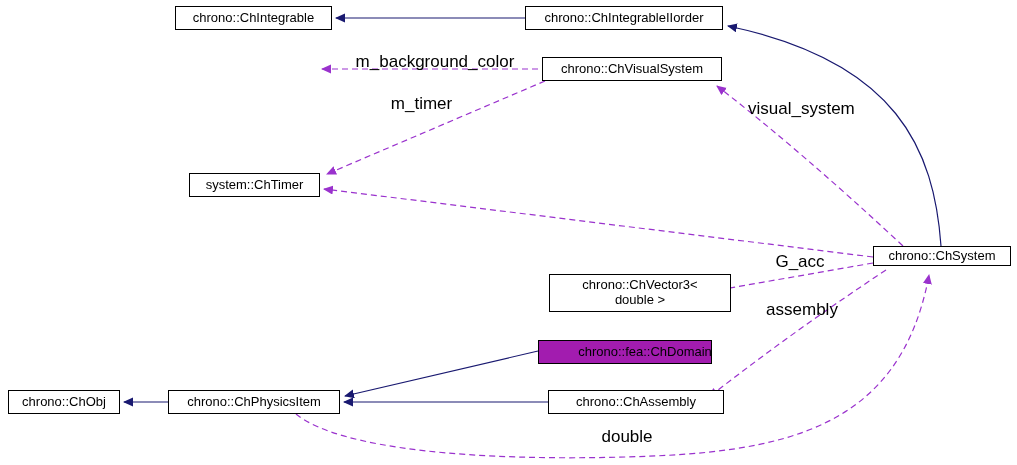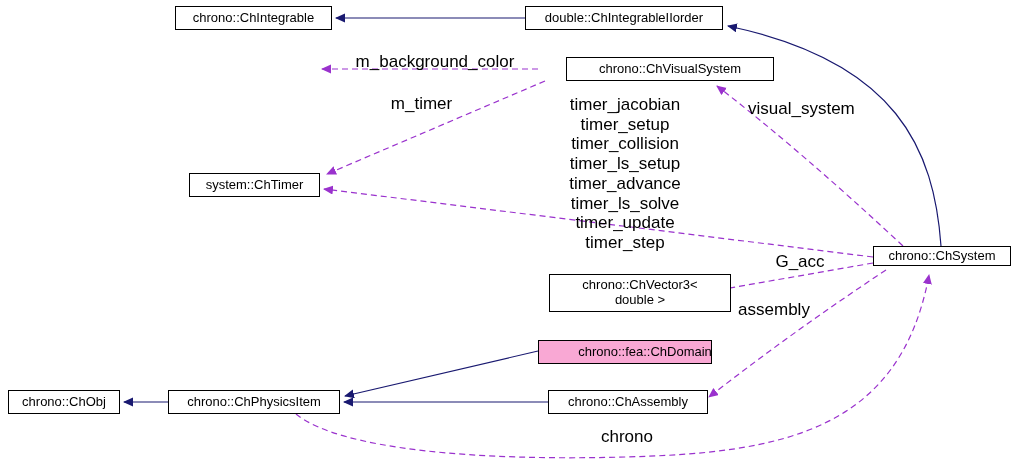--- a/index.html
+++ b/index.html
@@ -2,21 +2,21 @@
 <html><head>
 <meta charset="utf-8">
 <style>
   html,body{margin:0;padding:0;background:#ffffff;}
   .diagram{position:relative;width:1017px;height:465px;background:#ffffff;
            font-family:"Liberation Sans",sans-serif;overflow:hidden;border-radius:27px;}
   .edges{position:absolute;left:0;top:0;width:1017px;height:465px;}
   .node{position:absolute;box-sizing:border-box;border:1px solid #000000;background:#ffffff;
         display:flex;align-items:center;justify-content:center;text-align:center;
         font-size:13px;color:#000000;white-space:pre-line;line-height:1.15;cursor:pointer;}
-  .node.focus{background:#f9a8d4;cursor:default;padding-left:40px;}
+  .node.focus{background:#a21caf;cursor:default;padding-left:40px;}
   .edge-label{position:absolute;font-size:17px;color:#000000;text-align:center;
               white-space:pre-line;line-height:1.16;}
   .inh{fill:none;stroke:#191970;stroke-width:1.2;}
   .use{fill:none;stroke:#9a32cd;stroke-width:1.2;stroke-dasharray:6 4;}
 </style>
 </head>
 <body>
 
 <div class="diagram">
 
@@ -40,54 +40,46 @@
     <path class="use" d="M903,246 Q800,150 717,86" marker-end="url(#arrow-orchid)"></path>
     <path class="use" d="M545,81 L327,174" marker-end="url(#arrow-orchid)"></path>
     <path class="use" d="M873,257 L324,189" marker-end="url(#arrow-orchid)"></path>
     <path class="use" d="M873,263 L707,292" marker-end="url(#arrow-orchid)"></path>
     <path class="use" d="M886,270 Q795,330 709,397" marker-end="url(#arrow-orchid)"></path>
     <path class="use" d="M296,414 C340,450 480,461 625,457 C780,453 900,432 929,275" marker-end="url(#arrow-orchid)"></path>
   </svg>
 
   <div class="node" style="left:175px;top:6px;width:157px;height:24px">chrono::ChIntegrable</div>
 
-  <div class="node" style="left:525px;top:6px;width:198px;height:24px">double::ChIntegrableIIorder</div>
+  <div class="node" style="left:525px;top:6px;width:198px;height:24px">chrono::ChIntegrableIIorder</div>
 
 
-  <div class="node" style="left:566px;top:57px;width:208px;height:24px">chrono::ChVisualSystem</div>
+  <div class="node" style="left:542px;top:57px;width:180px;height:24px">chrono::ChVisualSystem</div>
 
   <div class="node" style="left:189px;top:173px;width:131px;height:24px">system::ChTimer</div>
 
   <div class="node" style="left:873px;top:246px;width:138px;height:20px">chrono::ChSystem</div>
 
   <div class="node" style="left:549px;top:274px;width:182px;height:38px">chrono::ChVector3&lt;
 double &gt;</div>
 
   <div class="node focus" style="left:538px;top:340px;width:174px;height:24px">chrono::fea::ChDomain</div>
 
   <div class="node" style="left:8px;top:390px;width:112px;height:24px">chrono::ChObj</div>
 
   <div class="node" style="left:168px;top:390px;width:172px;height:24px">chrono::ChPhysicsItem</div>
 
-  <div class="node" style="left:548px;top:390px;width:160px;height:24px">chrono::ChAssembly</div>
+  <div class="node" style="left:548px;top:390px;width:176px;height:24px">chrono::ChAssembly</div>
 
   <div class="edge-label" style="left:355px;top:52px;width:160px">m_background_color</div>
 
   <div class="edge-label" style="left:384px;top:94px;width:75px">m_timer</div>
 
   <div class="edge-label" style="left:748px;top:99px;width:105px">visual_system</div>
 
-  <div class="edge-label" style="left:557px;top:95px;width:136px">timer_jacobian
-timer_setup
-timer_collision
-timer_ls_setup
-timer_advance
-timer_ls_solve
-timer_update
-timer_step</div>
 
   <div class="edge-label" style="left:765px;top:252px;width:70px">G_acc</div>
 
-  <div class="edge-label" style="left:734px;top:300px;width:80px">assembly</div>
+  <div class="edge-label" style="left:762px;top:300px;width:80px">assembly</div>
 
-  <div class="edge-label" style="left:592px;top:427px;width:70px">chrono</div>
+  <div class="edge-label" style="left:592px;top:427px;width:70px">double</div>
 
 </div>
 
 </body></html>

